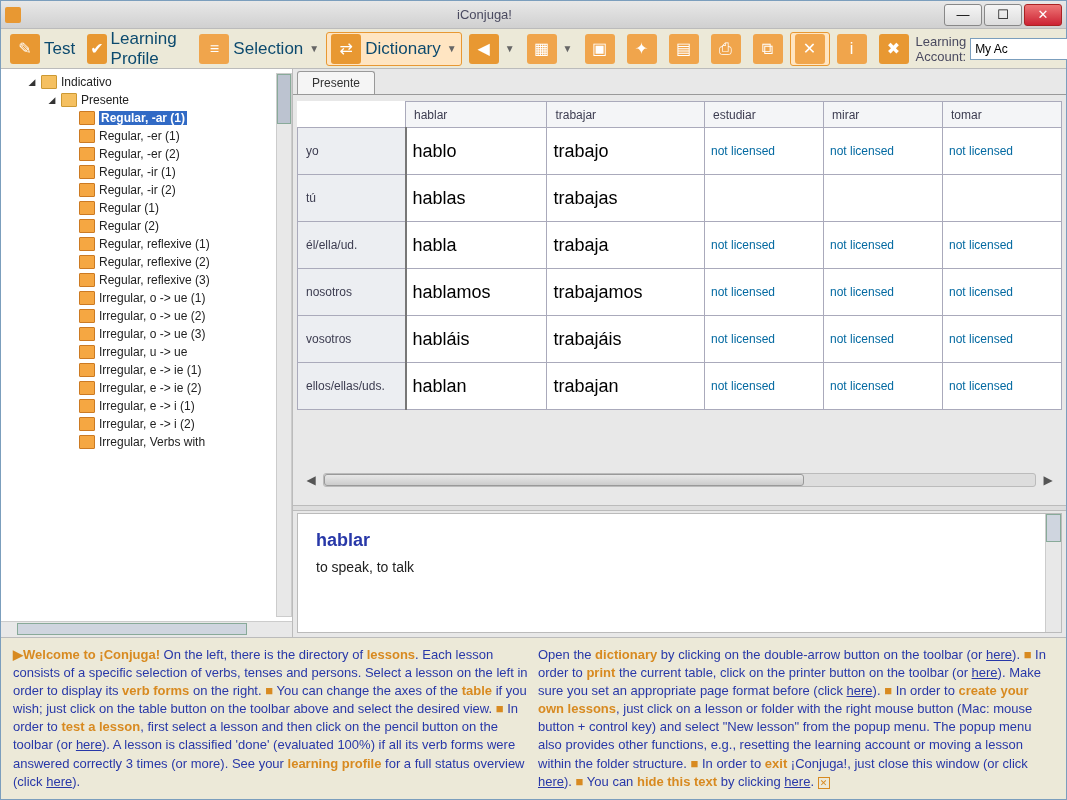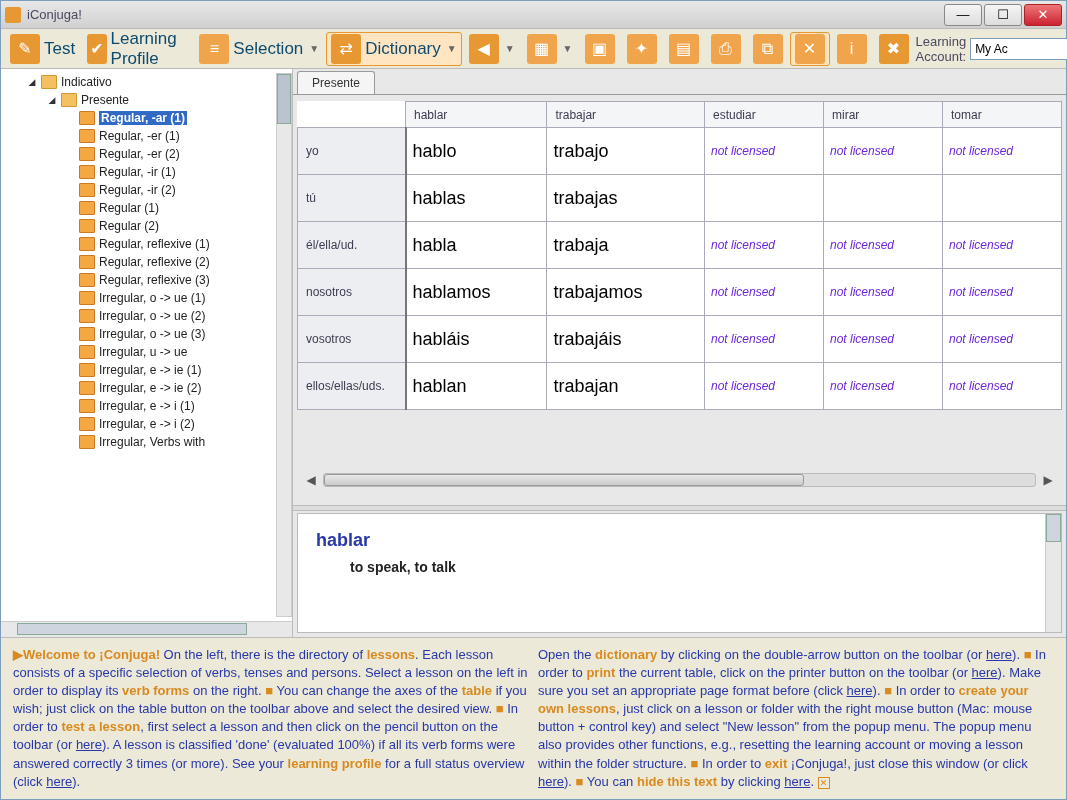--- a/index.html
+++ b/index.html
@@ -1,20 +1,20 @@
 <!DOCTYPE html>
 <html><head>
 <meta charset="utf-8">
 <style>
 * { box-sizing: border-box; margin: 0; padding: 0; }
 body { font-family: Tahoma, Arial, sans-serif; font-size: 12px; background: #ece9d8; width: 1067px; height: 800px; overflow: hidden; }
 .window { display: flex; flex-direction: column; height: 100%; border: 1px solid #7b9ebd; }
 .titlebar { height: 28px; background: linear-gradient(#e8e8e8, #d0d0d0); display: flex; align-items: center; padding: 0 4px; border-bottom: 1px solid #bbb; }
 .titlebar-icon { width: 16px; height: 16px; background: #e89832; border-radius: 2px; margin-right: 6px; }
-.titlebar-title { flex: 1; color: #4a4a60; font-size: 13px; }
+.titlebar-title { flex: 1; color: #4a4a60; font-size: 13px; text-align: center; }
 .winbtn { width: 38px; height: 22px; margin-left: 2px; border: 1px solid #888; background: linear-gradient(#f5f5f5,#ddd); border-radius: 3px; display: inline-flex; align-items: center; justify-content: center; font-size: 13px; cursor: pointer; }
 .winbtn.close { background: linear-gradient(#e77,#c23); color: #fff; border-color: #a22; }
 .toolbar { height: 40px; background: #ece9d8; border-bottom: 1px solid #bbb; display: flex; align-items: center; padding: 2px 4px; gap: 2px; }
 .tb-btn { height: 34px; display: inline-flex; align-items: center; padding: 0 4px; border: 1px solid transparent; border-radius: 3px; cursor: pointer; gap: 4px; }
 .tb-btn.active { border-color: #e89832; background: #ffe5c2; }
 .tb-icon { width: 30px; height: 30px; background: #e89832; border-radius: 3px; display: inline-flex; align-items: center; justify-content: center; color: #fff; font-size: 16px; }
 .tb-icon.sq { background: #f0a54c; }
 .tb-label { color: #0c4a6e; font-size: 17px; }
 .tb-arrow { font-size: 10px; color: #666; margin-left: 2px; }
 .tb-account { margin-left: auto; display: flex; align-items: center; gap: 4px; }
@@ -40,31 +40,31 @@
 .right-panel { flex: 1; display: flex; flex-direction: column; background: #e8e8e8; }
 .tabs { height: 26px; display: flex; align-items: flex-end; padding-left: 4px; border-bottom: 1px solid #999; background: #e8e8e8; }
 .tab { background: #f5f5f5; border: 1px solid #999; border-bottom: none; padding: 4px 14px; border-radius: 3px 3px 0 0; font-size: 12px; color: #333; cursor: pointer; }
 .grid-wrap { flex: 1; background: #e8e8e8; padding: 6px 4px 2px 4px; overflow: hidden; position: relative; }
 .grid { width: 100%; border-collapse: collapse; background: #fff; }
 .grid th, .grid td { border: 1px solid #aab; text-align: left; }
 .grid thead th { background: #f4f5f7; color: #3c3c50; font-weight: normal; font-size: 12px; padding: 4px 8px; height: 26px; }
 .grid thead th.first { background: transparent; border: none; }
 .grid tbody th { background: #eceef2; color: #3c3c50; font-weight: normal; font-size: 12px; padding: 16px 8px; width: 108px; border-right: 2px solid #777; }
 .grid tbody td { font-size: 18px; padding: 2px 6px; color: #000; font-family: Arial, sans-serif; }
-.grid tbody td.dim { color: #6d28d9; font-size: 12px; font-style: italic; }
+.grid tbody td.dim { color: #0369a1; font-size: 12px; }
 .grid-hscroll { height: 20px; display: flex; align-items: center; padding: 0 6px; margin-top: 60px; }
 .grid-hscroll .arrow { width: 16px; text-align: center; color: #555; cursor: pointer; }
 .grid-hscroll .track { flex: 1; height: 14px; background: #ddd; border: 1px solid #bbb; border-radius: 3px; margin: 0 4px; position: relative; }
 .grid-hscroll .thumb { position: absolute; left: 0; width: 480px; top: 0; bottom: 0; background: linear-gradient(#e8e8e8,#ccc); border-radius: 3px; border: 1px solid #999; }
 .splitter-h { height: 6px; background: #ddd; border-top: 1px solid #bbb; border-bottom: 1px solid #bbb; cursor: row-resize; }
 .detail-panel { height: 120px; background: #fff; border: 1px solid #bbb; margin: 2px 4px 4px 4px; padding: 16px 18px; position: relative; }
 .detail-panel .v-scroll { position: absolute; right: 0; top: 0; bottom: 0; width: 16px; background: #e8e8e8; border-left: 1px solid #ccc; }
 .detail-panel .v-scroll .vthumb { width: 100%; height: 28px; background: #cfd5df; border: 1px solid #8a9; }
 .detail-word { color: #2838a8; font-size: 18px; font-weight: bold; }
-.detail-def { margin-left: 34px; margin-top: 8px; font-size: 14px; color: #222; font-weight: bold; }
+.detail-def { margin-top: 8px; font-size: 14px; color: #222; }
 .help { border-top: 1px solid #bbb; background: #ece9d8; padding: 8px 12px; display: flex; gap: 9px; font-size: 13px; line-height: 1.4; color: #3a3a3a; }
 .help-col { flex: 1; }
 .help strong { color: #d88a20; font-weight: bold; }
 .help .blue { color: #2838a8; }
 .help .bullet { color: #d88a20; font-weight: bold; }
 .help a { color: #2838a8; text-decoration: underline; }
 .help .xicon { display:inline-block; width:12px; height:12px; border:1px solid #d88a20; color:#d88a20; font-size:9px; text-align:center; line-height:10px; }
 </style>
 </head>
 <body>

